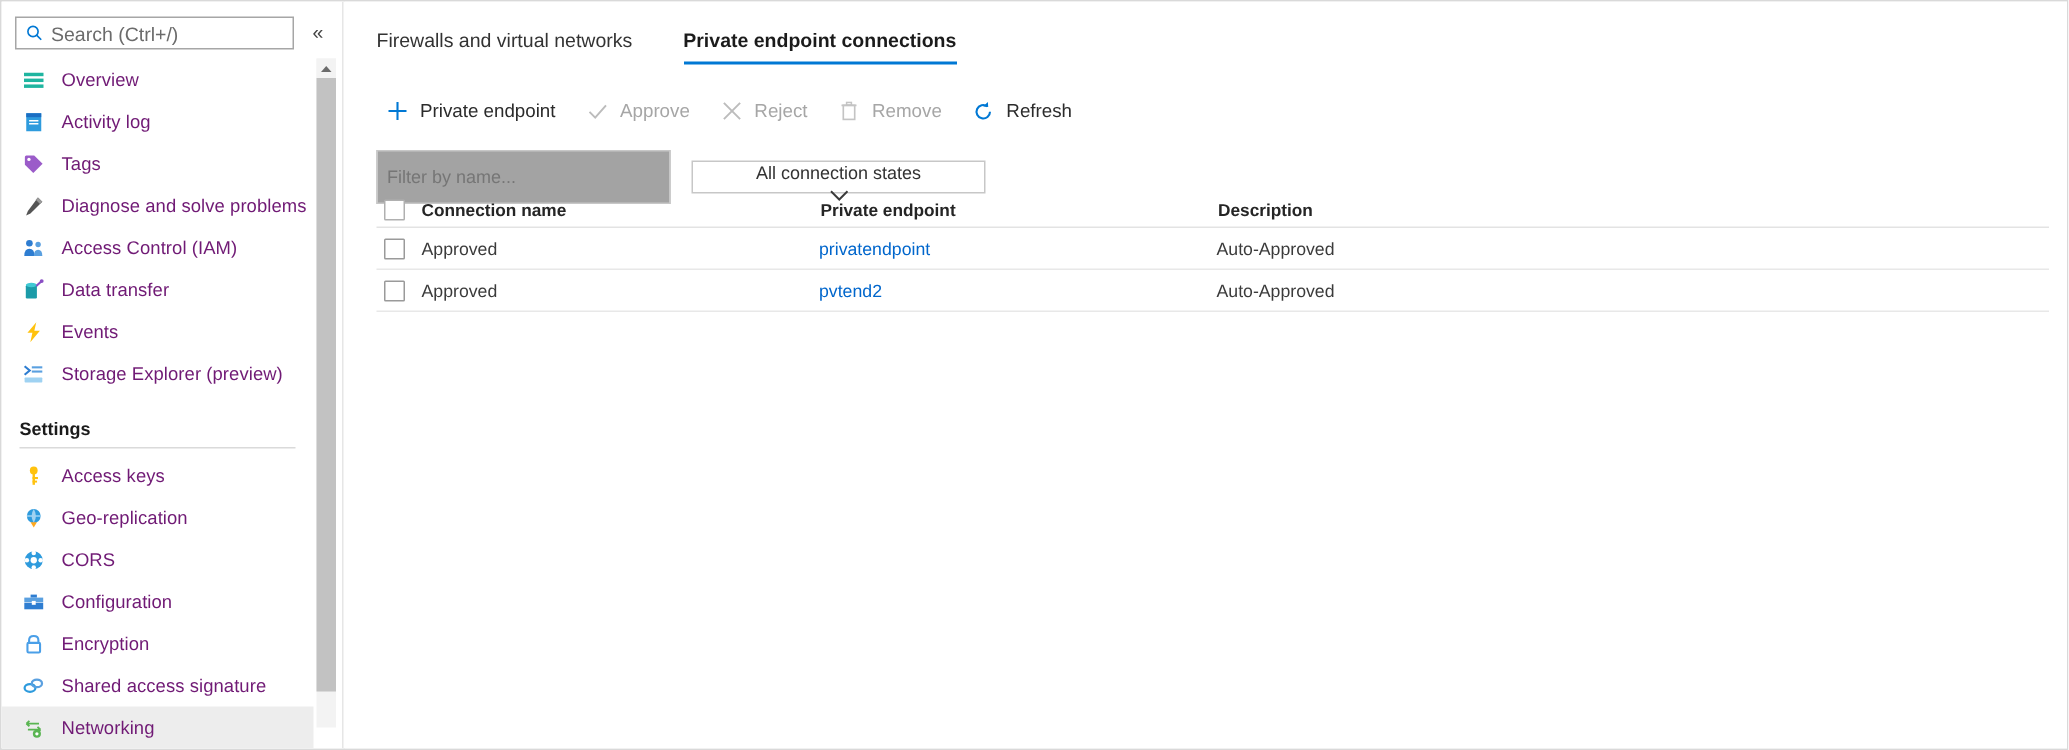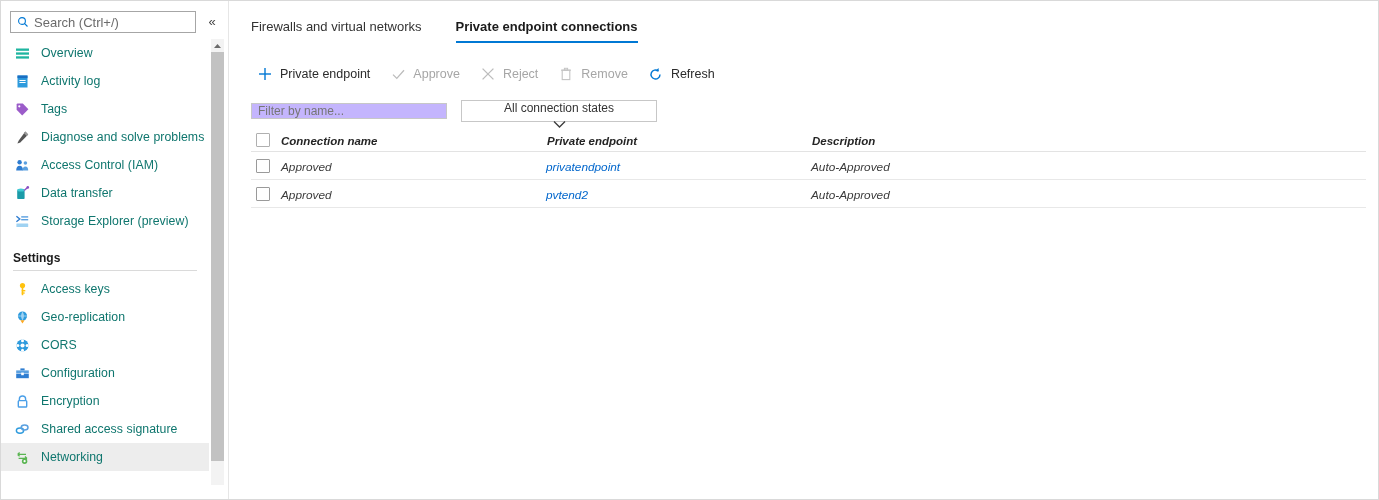--- a/index.html
+++ b/index.html
@@ -99,21 +99,21 @@
     width: 18px;
     height: 18px;
     margin-right: 10px;
     display: flex;
     align-items: center;
     justify-content: center;
     line-height: 0;
   }
   .nav-label {
     font-size: 12.3px;
-    color: #0f766e;
+    color: #701a75;
     white-space: nowrap;
     letter-spacing: 0.05px;
   }
   .nav-section {
     height: 30px;
     display: flex;
     align-items: flex-end;
     padding-left: 12px;
     box-sizing: border-box;
   }
@@ -232,24 +232,24 @@
 
   .filters {
     position: absolute;
     left: 21px;
     top: 99px;
     display: flex;
     align-items: center;
   }
   .filter-input {
     width: 196px;
-    height: 16px;
+    height: 36px;
     box-sizing: border-box;
     border: 1px solid #c7c7c7;
-    background: #c4b5fd;
+    background: #a3a3a3;
     font-family: "Liberation Sans", sans-serif;
     font-size: 12px;
     color: #333;
     padding: 0 6px;
     outline: none;
   }
   .filter-input::placeholder { color: #767676; opacity: 1; }
   .select-wrap {
     margin-left: 14px;
     width: 196px;
@@ -269,21 +269,20 @@
     color: #333333;
     flex: 1 1 auto;
   }
 
   
   .grid {
     position: absolute;
     left: 21px;
     top: 127px;
     right: 12px;
-    font-style: italic;
   }
   .grid-header {
     display: flex;
     align-items: center;
     height: 23px;
     border-bottom: 1px solid #e3e3e3;
   }
   .grid-row {
     display: flex;
     align-items: center;
@@ -414,20 +413,28 @@
           <svg width="15" height="15" viewBox="0 0 15 15">
             <rect x="2.2" y="4" width="7.4" height="9" rx="0.8" fill="#1b9ba8"></rect>
             <ellipse cx="5.9" cy="4" rx="3.7" ry="1.5" fill="#41c9d4"></ellipse>
             <path d="M9.2 4.6 L12.8 1.3" stroke="#8a4fc4" stroke-width="1.4" fill="none"></path>
             <circle cx="12.8" cy="1.4" r="1.3" fill="#8a4fc4"></circle>
           </svg>
         </span>
         <span class="nav-label">Data transfer</span>
       </div>
 
+      <div class="nav-item">
+        <span class="nav-icon">
+          <svg width="15" height="15" viewBox="0 0 15 15">
+            <path d="M9.2 0.8 L3.3 7.9 L6.6 7.9 L5.2 14.2 L11.6 6.5 L7.9 6.5 Z" fill="#ffc20e"></path>
+          </svg>
+        </span>
+        <span class="nav-label">Events</span>
+      </div>
 
       <div class="nav-item">
         <span class="nav-icon">
           <svg width="15" height="15" viewBox="0 0 15 15">
             <path d="M1.4 2.2 L4.8 5 L1.4 7.8" fill="none" stroke="#2e7dd1" stroke-width="1.4"></path>
             <rect x="6.2" y="2.2" width="7" height="1.4" fill="#5aa0e0"></rect>
             <rect x="6.2" y="5" width="7" height="1.4" fill="#5aa0e0"></rect>
             <rect x="1.4" y="9.6" width="11.8" height="3.4" rx="0.5" fill="#9fd2f2"></rect>
           </svg>
         </span>

